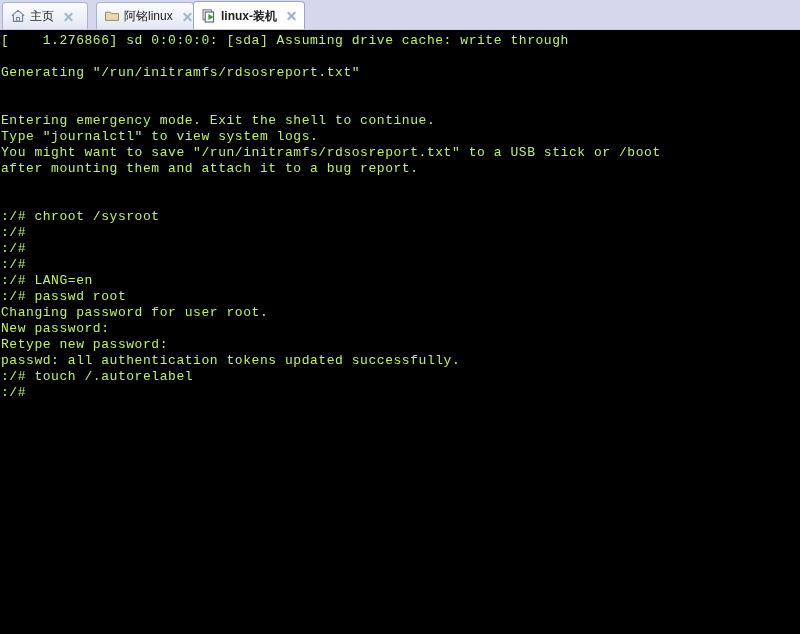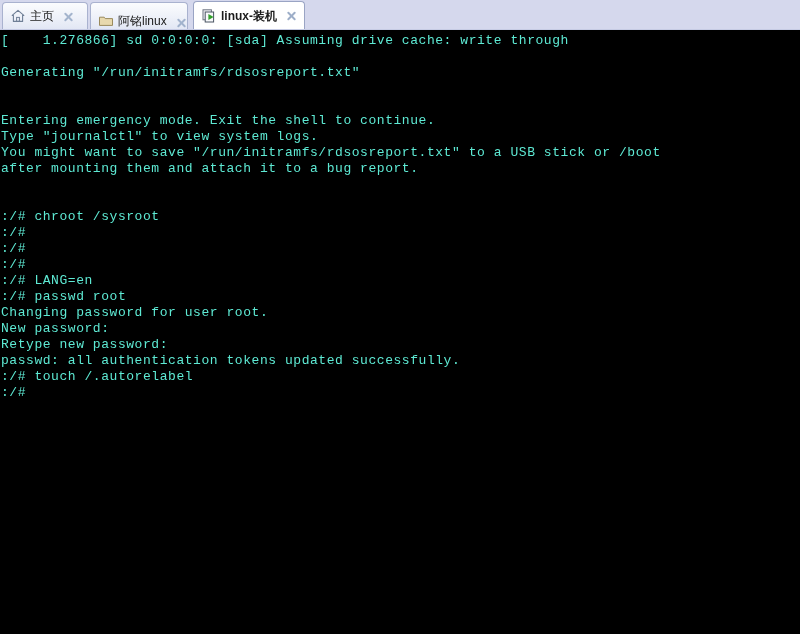--- a/index.html
+++ b/index.html
@@ -112,21 +112,21 @@
     box-sizing: border-box;
     overflow: hidden;
   }
 
   #terminal-screen {
     margin: 0;
     padding: 3px 8px 0 1px;
     font-family: "Liberation Mono", "DejaVu Sans Mono", monospace;
     font-size: 13px;
     line-height: 16px;
-    color: #5eead4;
+    color: #bef264;
     white-space: pre;
     letter-spacing: 0.55px;
   }
   .term-line {
     height: 16px;
     white-space: pre;
   }
 </style>
 </head>
 <body>
@@ -139,21 +139,21 @@
       <span class="tab-icon">
         <svg width="16" height="16" viewBox="0 0 16 16">
           <path d="M8 2.4 L2.2 7.4 L3.4 7.4 L3.4 13.4 L12.6 13.4 L12.6 7.4 L13.8 7.4 Z" fill="none" stroke="#6f7f96" stroke-width="1.1" stroke-linejoin="round"></path>
           <rect x="6.6" y="9.4" width="2.8" height="4.0" fill="none" stroke="#6f7f96" stroke-width="1"></rect>
         </svg>
       </span>
       <span class="tab-label">主页</span>
       <span class="tab-close"></span>
     </div>
 
-    <div class="tab" style="left:90px; width:98px;align-items:flex-end;">
+    <div class="tab" style="left:96px; width:98px;">
       <span class="tab-icon">
         <svg width="16" height="16" viewBox="0 0 16 16">
           <path d="M1.5 4.2 L6.2 4.2 L7.2 5.6 L14.5 5.6 L14.5 12.4 L1.5 12.4 Z" fill="#e8d9ae" stroke="#9a8a5d" stroke-width="1" stroke-linejoin="round"></path>
         </svg>
       </span>
       <span class="tab-label">阿铭linux</span>
       <span class="tab-close"></span>
     </div>
 
     <div class="tab active" style="left:193px; width:112px;">

